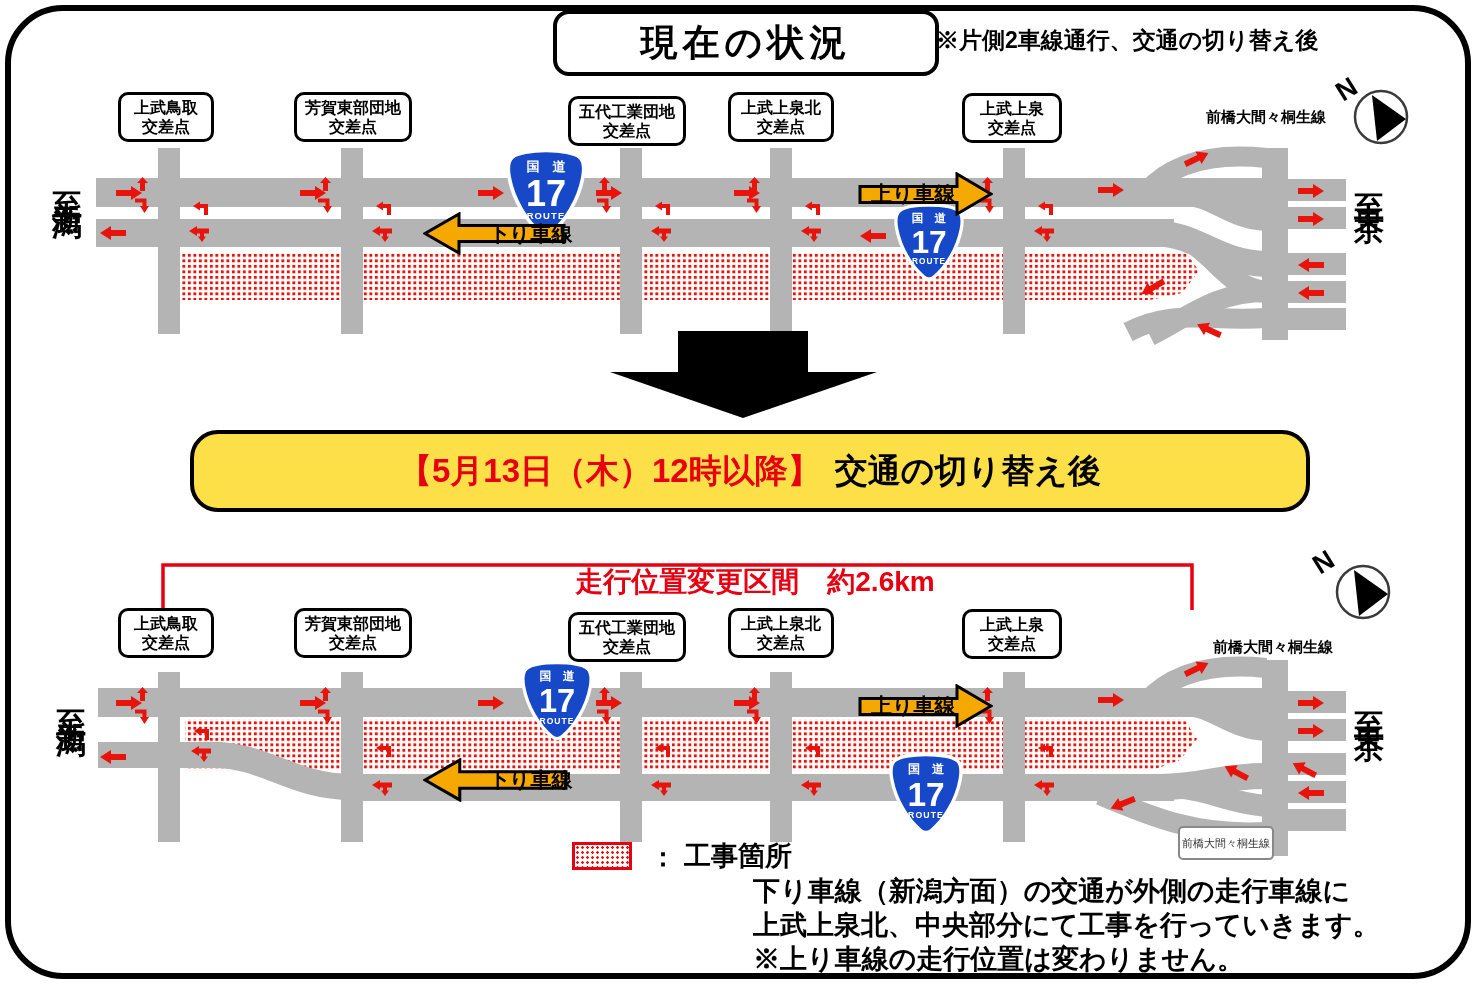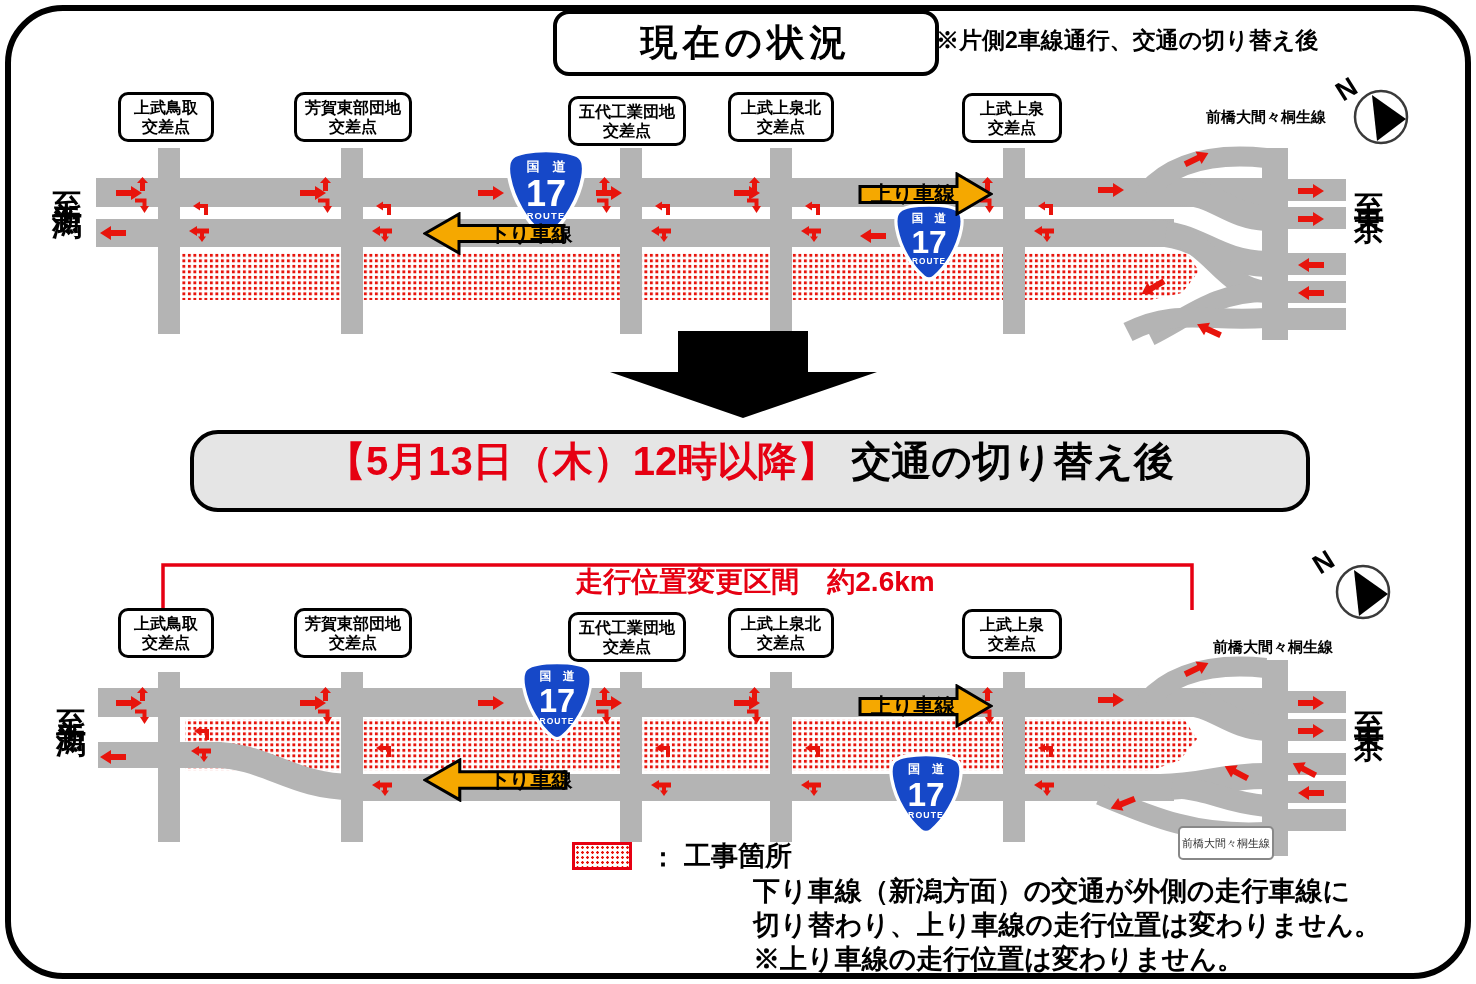--- a/index.html
+++ b/index.html
@@ -27,22 +27,22 @@
   .sh-num{top:31%;font-size:.44em;}
   .sh-route{top:70%;font-size:.115em;letter-spacing:.12em;}
 
   .yarrow{position:absolute;}
   .yarrow svg{position:absolute;inset:0;width:100%;height:100%;}
   .yl{position:absolute;top:50%;transform:translateY(-50%);font-weight:bold;font-size:21px;white-space:nowrap;}
   .yarrow.l .yl{left:46px;margin-left:19px;}
   .yarrow.r .yl{left:13px;}
 
   .title2{left:190px;top:430px;width:1112px;height:74px;border:4px solid #000;border-radius:28px;
-          background:#e5e5e5;display:flex;justify-content:center;
-          font-size:40px;font-weight:bold;white-space:nowrap;}
+          background:#fde047;display:flex;align-items:center;justify-content:center;
+          font-size:33px;font-weight:bold;white-space:nowrap;}
   .title2 .red{color:#e60012;}
   .title2 .blk{margin-left:14px;}
   .range{left:455px;top:522px;width:600px;text-align:center;color:#e60012;
          font-size:28px;font-weight:bold;white-space:nowrap;margin-top:41px;}
 
   .rampbox{left:1178px;top:826px;width:92px;height:30px;border:2px solid #888;border-radius:5px;
            background:#fff;display:flex;align-items:center;justify-content:center;
            font-size:11px;color:#333;}
 
   .lswatch{left:572px;top:842px;width:60px;height:28px;border:3px solid #e60012;box-sizing:border-box;
@@ -356,17 +356,17 @@
   <div class="abs rampbox">
     <span>前橋大間々桐生線</span>
   </div>
 
   <div class="abs lswatch"></div>
   <div class="abs lcolon">：</div>
   <div class="abs llabel">工事箇所</div>
 
   <div class="abs desc">
     <div>下り車線（新潟方面）の交通が外側の走行車線に</div>
-    <div>切り替わり、上り車線の走行位置は変わりません。</div>
+    <div>上武上泉北、中央部分にて工事を行っていきます。</div>
     <div>※上り車線の走行位置は変わりません。</div>
   </div>
 
 </div>
 
 </body></html>

